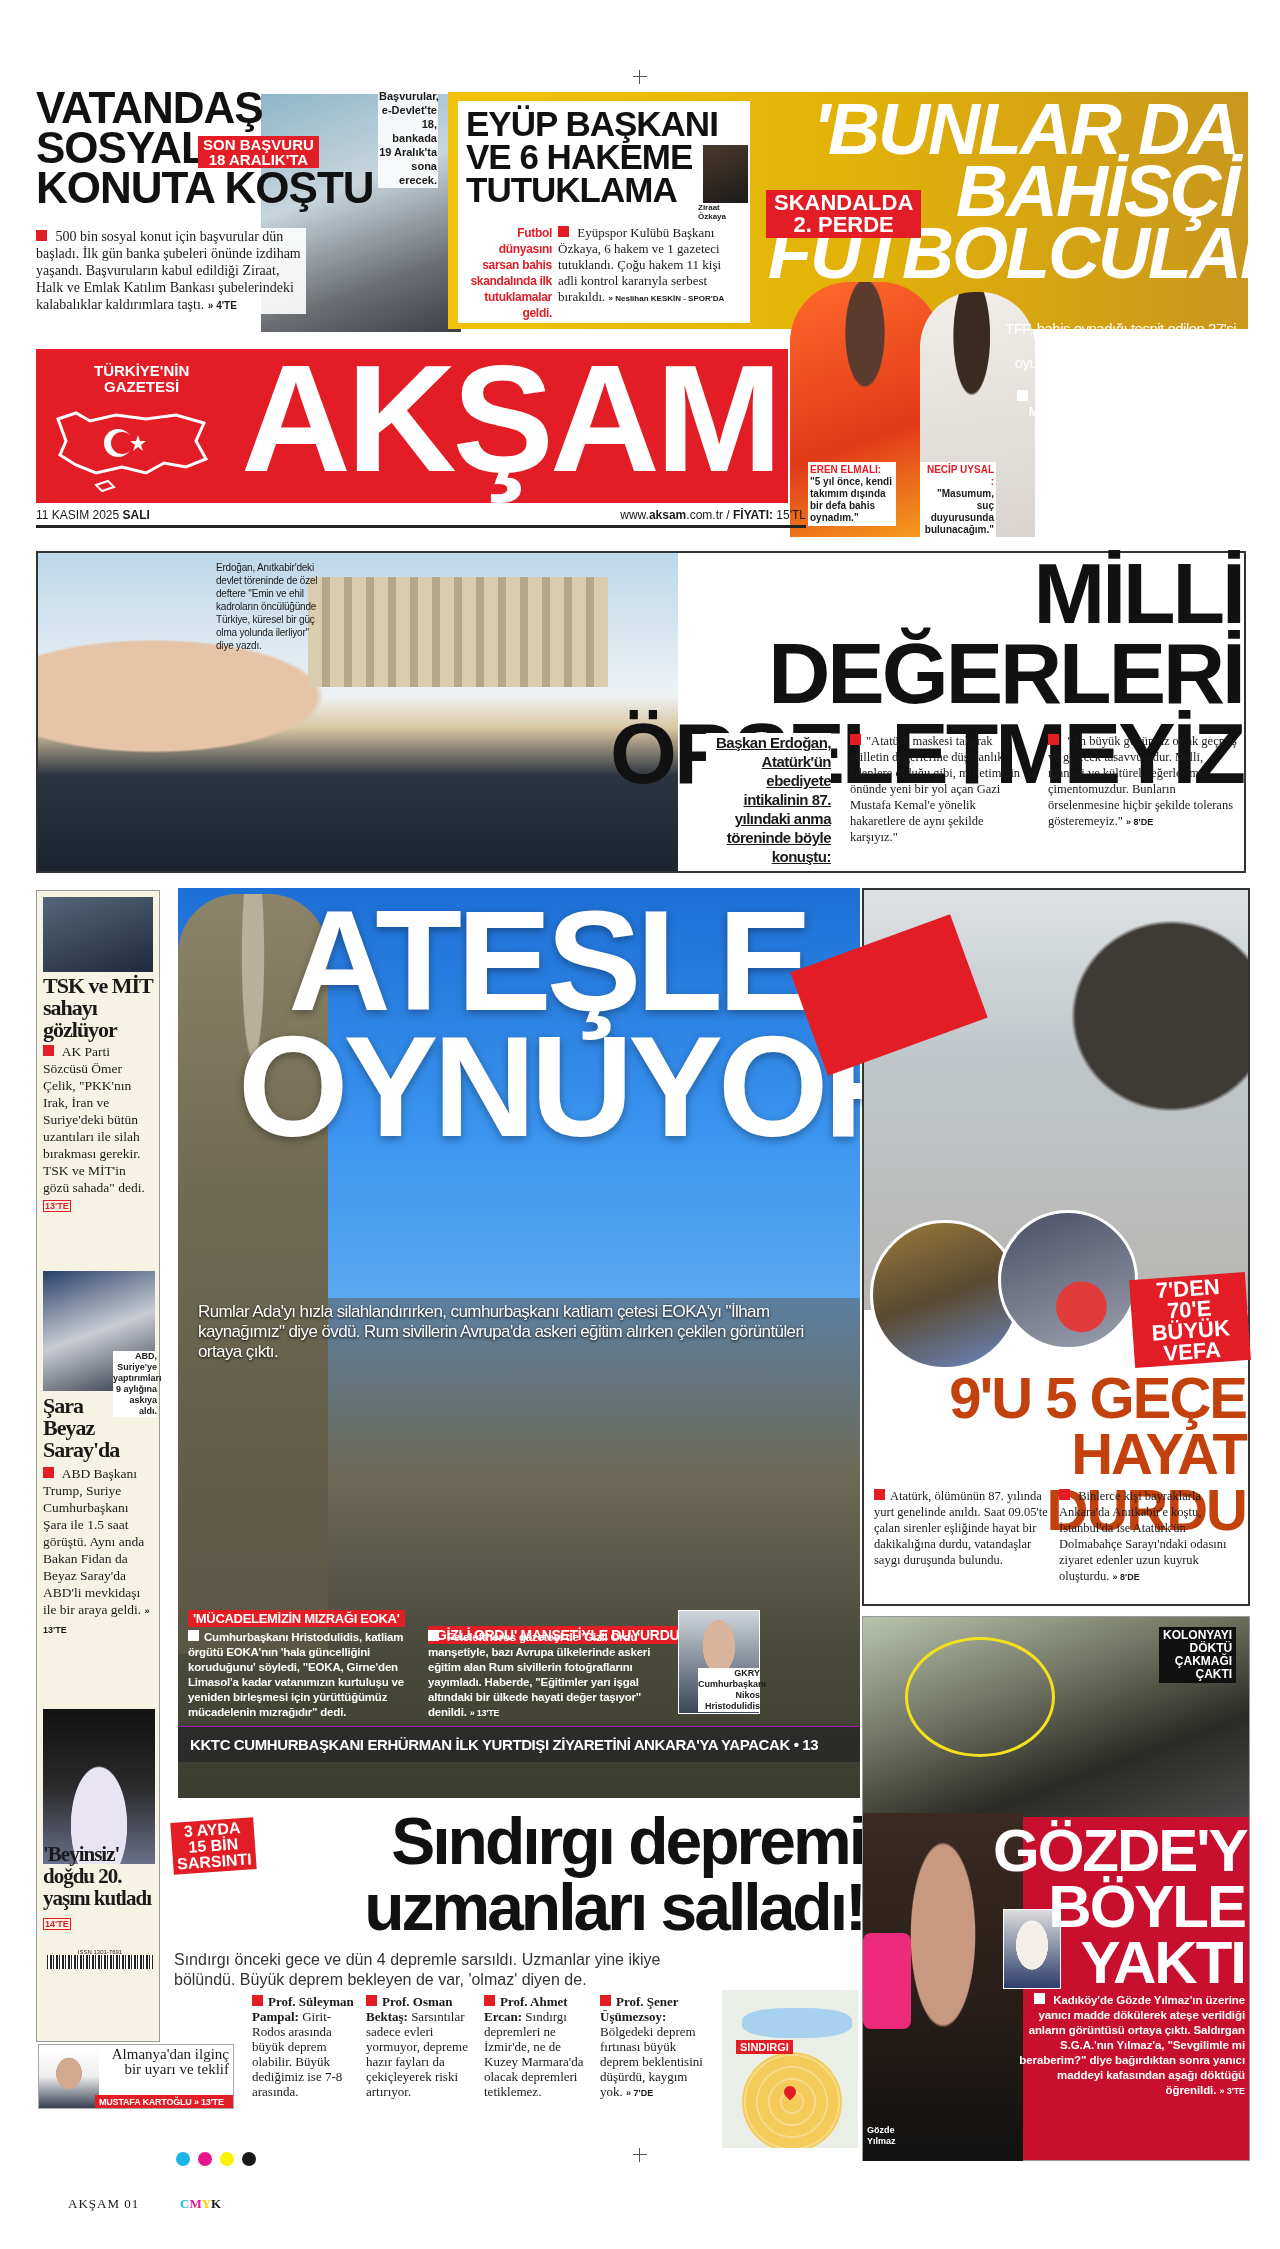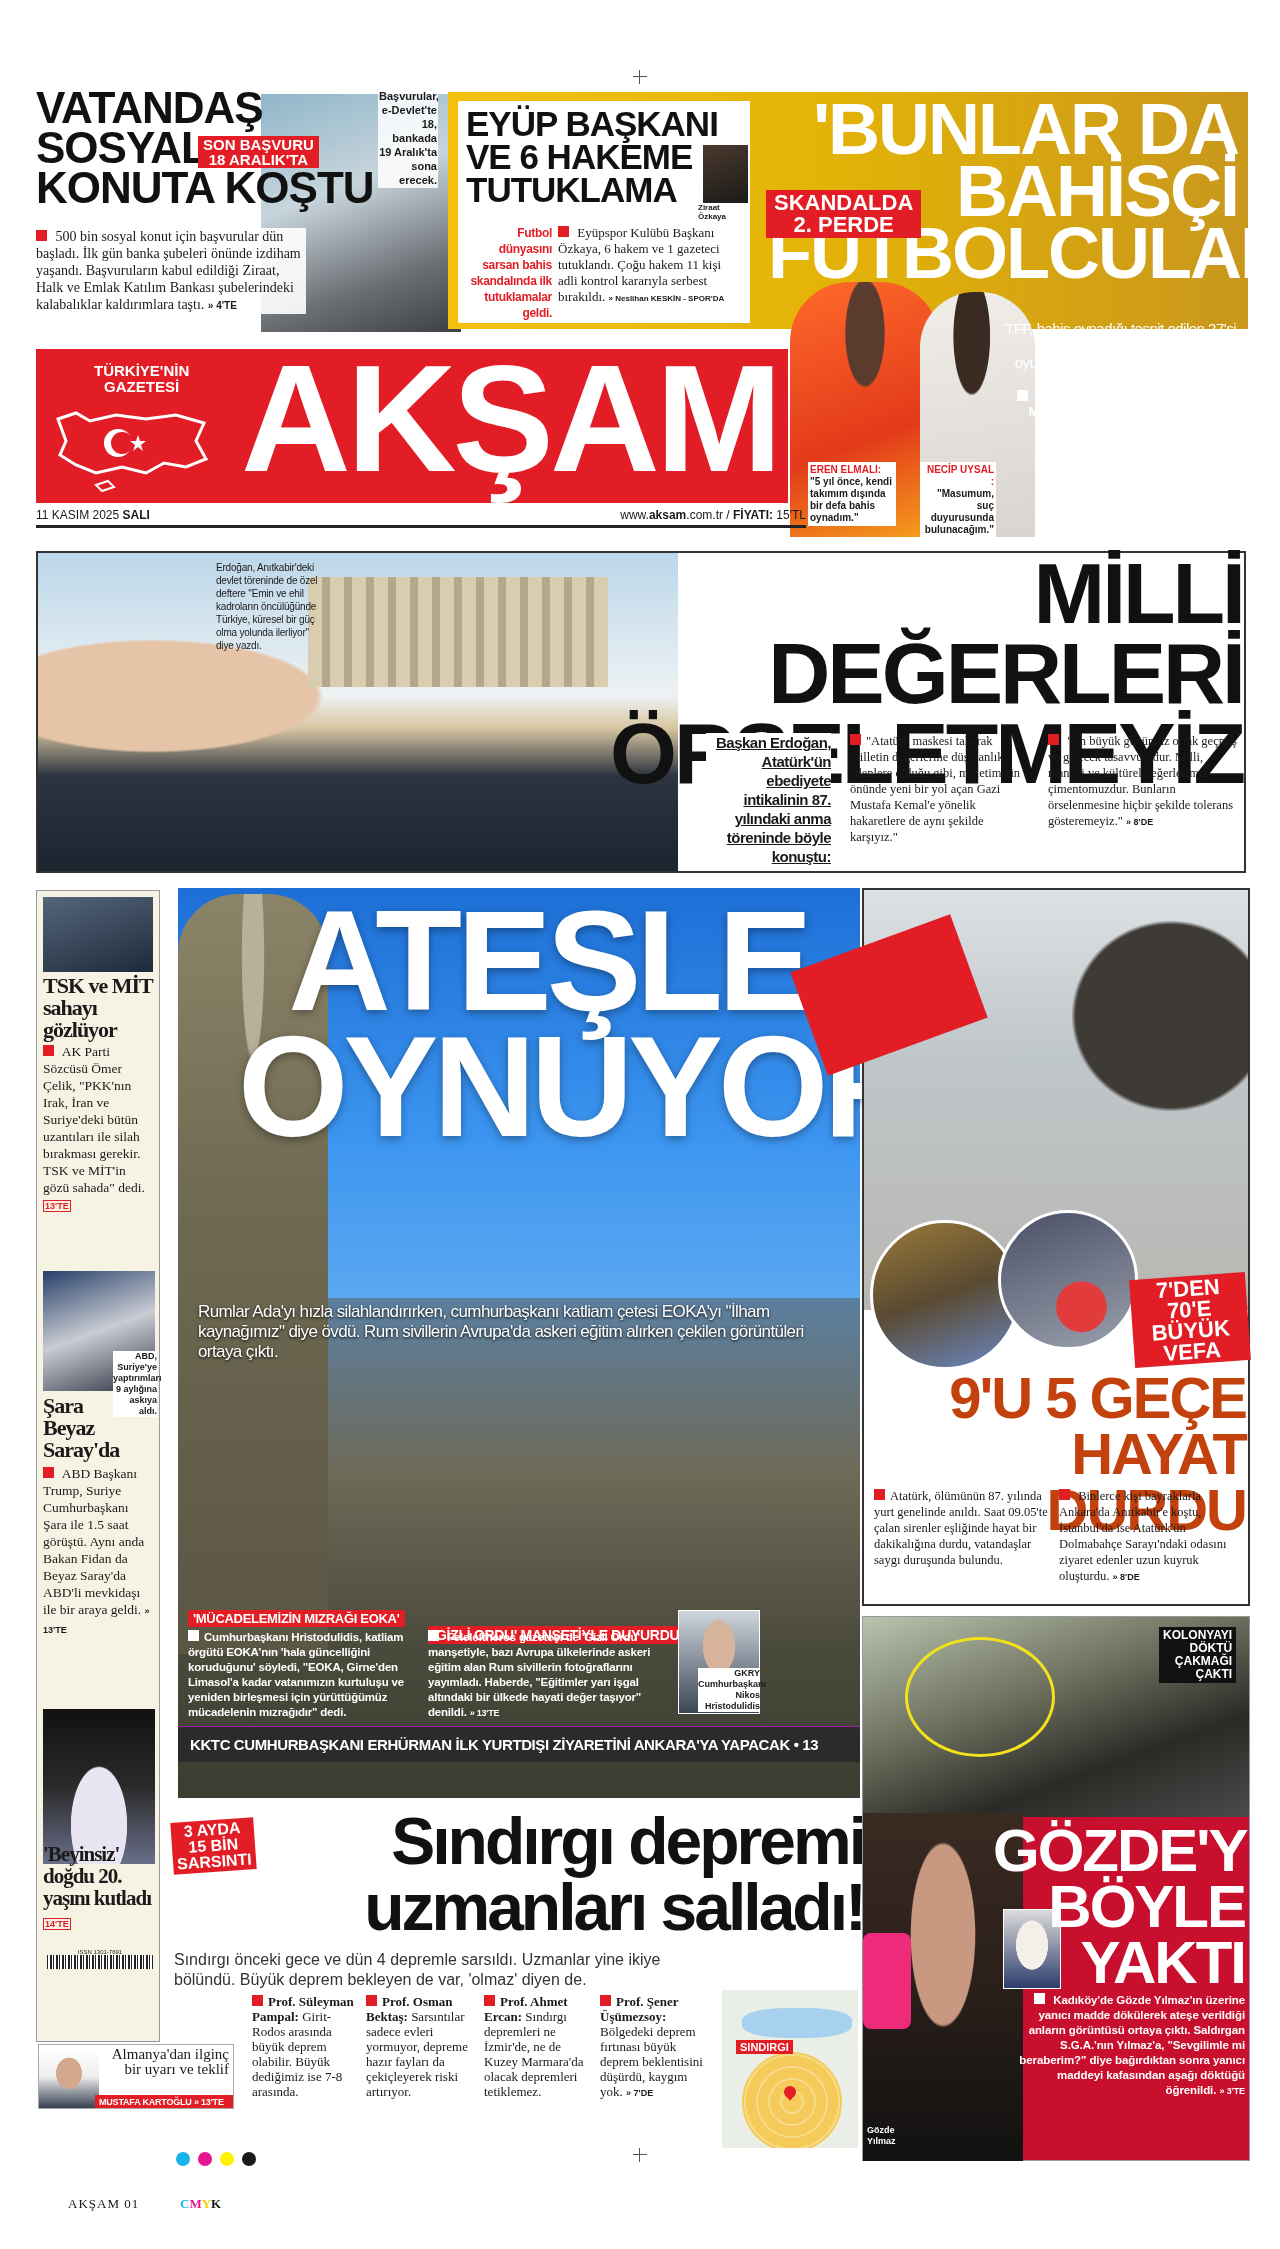--- a/index.html
+++ b/index.html
@@ -50,21 +50,21 @@
   </div>
   <div class="abs photo" style="left:245px;top:44px;width:45px;height:58px;background:linear-gradient(160deg,#4a3a2e,#1c1a19);"></div>
   <div class="abs cond" style="left:240px;top:102px;font-size:8px;letter-spacing:0;">Ziraat Özkaya</div>
   <div class="abs cond red" style="left:6px;top:124px;width:88px;font-size:12px;line-height:16px;text-align:right;letter-spacing:-0.3px;">Futbol dünyasını sarsan bahis skandalında ilk tutuklamalar geldi.</div>
   <p class="abs serif sq" style="left:100px;top:124px;width:185px;font-size:13px;line-height:16px;">
     <span>Eyüpspor Kulübü Başkanı Özkaya, 6 hakem ve 1 gazeteci tutuklandı. Çoğu hakem 11 kişi adli kontrol kararıyla serbest bırakıldı.</span> <b class="cond" style="font-size:8px;letter-spacing:0;margin-top:24px;">» Neslihan KESKİN - SPOR'DA</b>
   </p>
 </section>
 
 <section class="abs" style="left:760px;top:92px;width:488px;height:445px;">
-  <div class="abs cond" style="left:8px;top:6px;width:470px;font-size:72px;line-height:62px;color:#fff;text-align:right;letter-spacing:-2px;">
+  <div class="abs cond" style="left:8px;top:6px;width:470px;font-size:72px;line-height:62px;color:#fff;text-align:right;letter-spacing:-2px;font-style:italic;">
     <div>'BUNLAR DA</div>
     <div>BAHİSÇİ</div>
     <div>FUTBOLCULAR'</div>
   </div>
   <div class="abs redbox cond" style="left:6px;top:98px;padding:2px 8px;font-size:22px;line-height:22px;text-align:center;letter-spacing:0;">
     <div>SKANDALDA</div>
     <div>2. PERDE</div>
   </div>
 
   <div class="abs" style="left:30px;top:190px;width:150px;height:255px;background:radial-gradient(ellipse at 50% 20%,#5a3b2e 0 18%,transparent 19%),linear-gradient(160deg,#ff6a2a,#e23a1a 60%,#f6a21c);border-radius:60px 60px 0 0;"></div>

